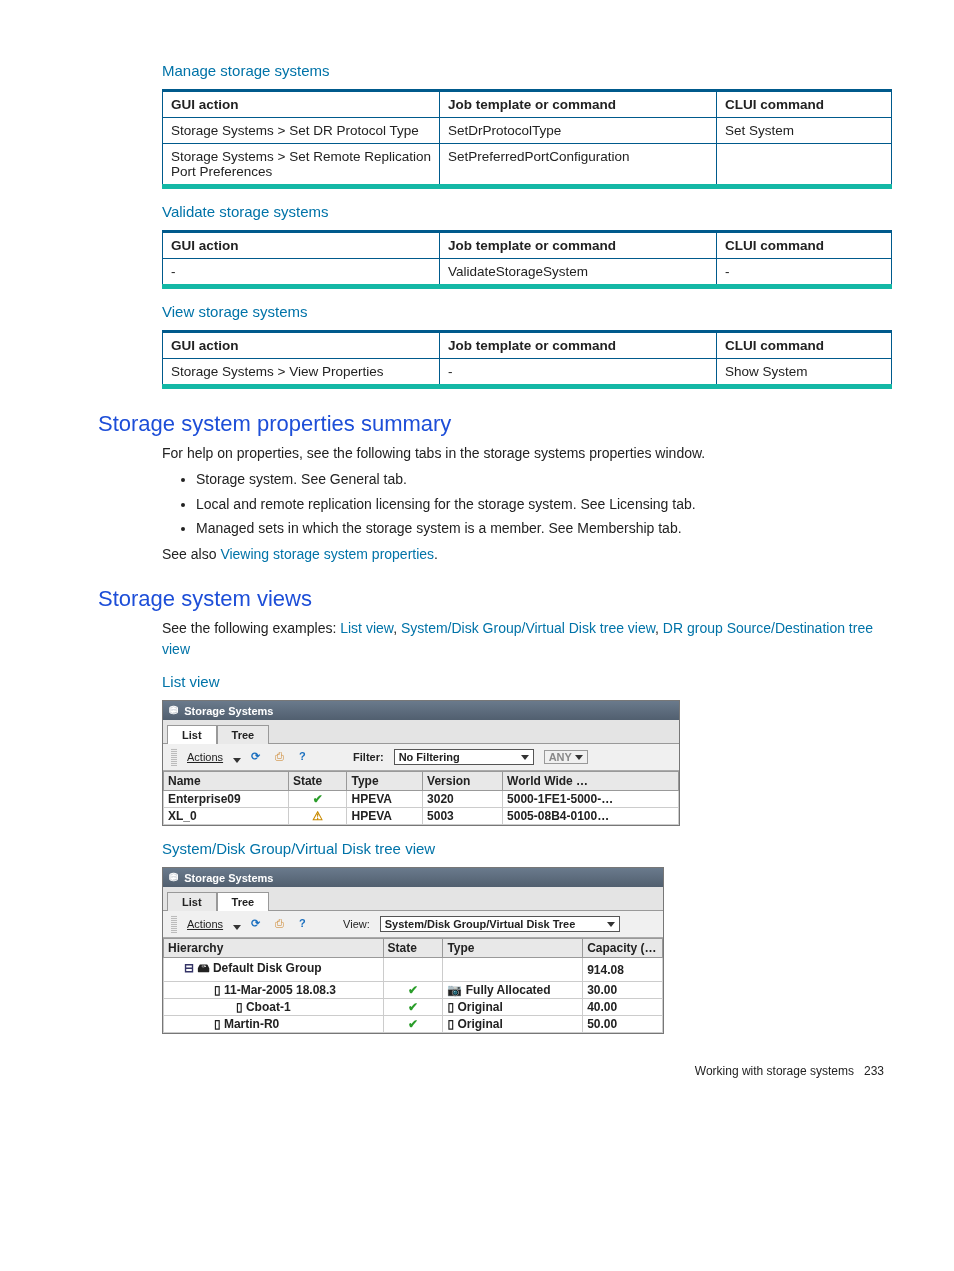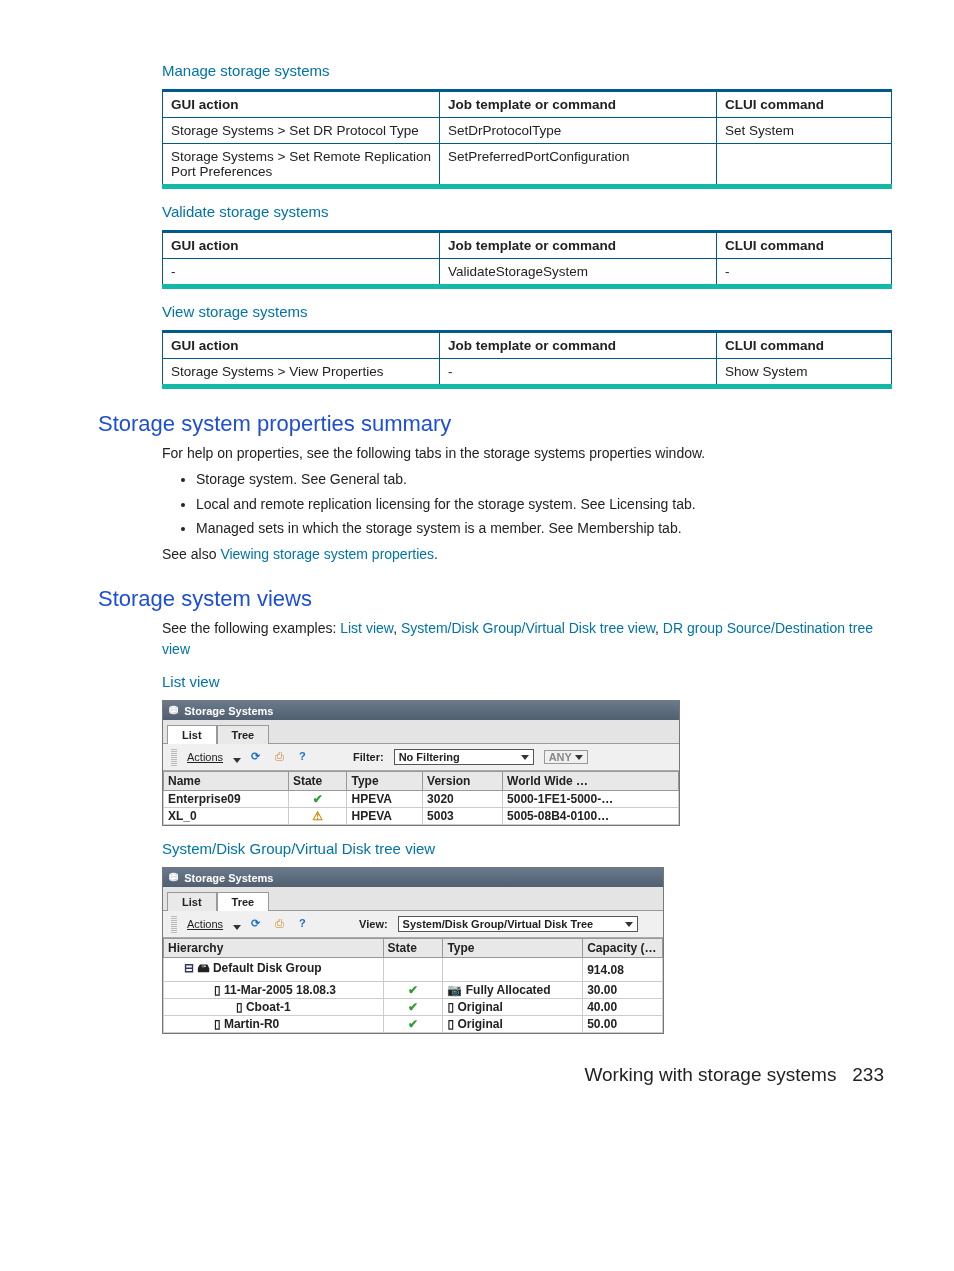--- a/index.html
+++ b/index.html
@@ -135,21 +135,21 @@
   table.grid td {
     border:1px solid #ccc;
     padding:1px 4px;
     font-weight:bold;
   }
   .ok { color:#2a9d2a; font-weight:bold; }
   .warn { color:#c98a00; font-weight:bold; }
   .tree-toggle { color:#336; font-weight:bold; }
   .page-footer {
     text-align: right;
-    font-size: 19px;
+    font-size: 12px;
     margin-top: 30px;
   }
 </style>
 </head>
 <body>
 
 <div class="sec-h4">Manage storage systems</div>
 <table class="doc">
   <thead>
       <tr>
@@ -298,21 +298,21 @@
   </div>
   <div class="ss-toolbar">
     <div class="grip"></div>
     <div class="menu-btn">
       <span style="text-decoration:underline">Actions</span>
       <span class="down-tri"></span>
     </div>
     <span class="icon ic-refresh">⟳</span>
     <span class="icon ic-print">⎙</span>
     <span class="icon ic-help">?</span>
-    <span style="margin-left:36px;font-weight:bold">View:</span>
+    <span style="margin-left:20px;font-weight:normal">View:</span>
     <div class="combo" style="min-width:230px">
       <span>System/Disk Group/Virtual Disk Tree</span>
       <span class="down-tri"></span>
     </div>
   </div>
   <table class="grid">
     <thead>
         <tr>
       <th style="width:44%">Hierarchy</th>
       <th style="width:12%">State</th>

